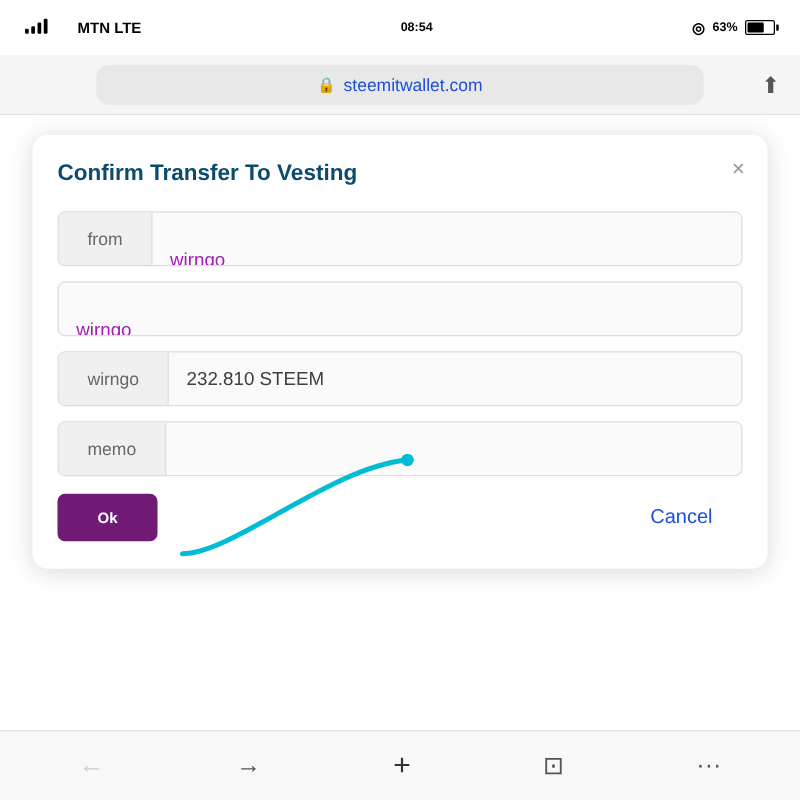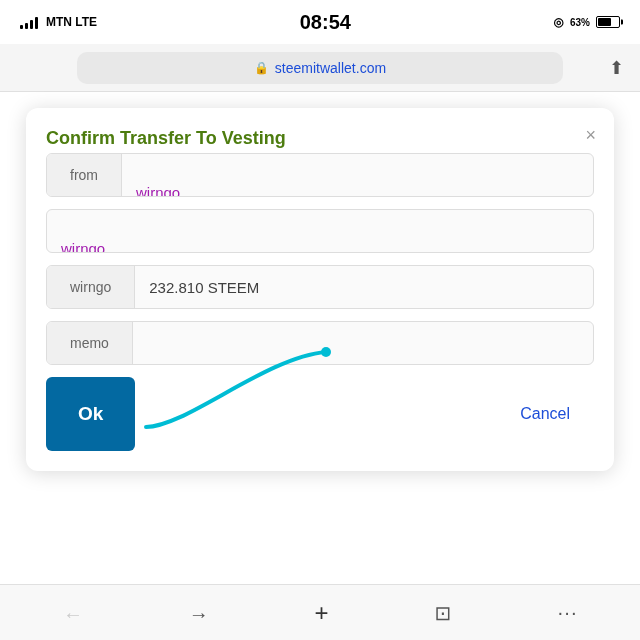--- a/index.html
+++ b/index.html
@@ -21,36 +21,36 @@
       background: #fff;
       display: flex;
       align-items: center;
       justify-content: space-between;
       padding: 0 20px;
       font-size: 13px;
       font-weight: 600;
     }
     .status-left {
       display: flex;
-      align-items: flex-end;
-      gap: 4px;
+      align-items: flex-start;
+      gap: 20px;
     }
     .signal-bars {
       display: flex;
       align-items: flex-end;
       gap: 2px;
       height: 12px;
     }
     .signal-bar {
       width: 3px;
       background: #000;
       border-radius: 1px;
     }
     .status-center {
-      font-size: 20px;
+      font-size: 10px;
       font-weight: 600;
     }
     .status-right {
       display: flex;
       align-items: center;
       gap: 6px;
       font-size: 13px;
     }
     .battery {
       width: 24px;
@@ -127,22 +127,22 @@
       background: #fff;
       border-radius: 12px;
       box-shadow: 0 2px 20px rgba(0,0,0,0.15);
       padding: 20px;
       position: relative;
       margin: 0 10px;
     }
     .modal-title {
       font-size: 18px;
       font-weight: 700;
-      color: #4d7c0f;
-      margin-bottom: 4px;
+      color: #0c4a6e;
+      margin-bottom: 20px;
     }
     .close-btn {
       position: absolute;
       top: 18px;
       right: 18px;
       font-size: 18px;
       color: #999;
       cursor: pointer;
       background: none;
       border: none;
@@ -183,26 +183,26 @@
     }
 
     
     .btn-row {
       display: flex;
       align-items: center;
       gap: 0;
       margin-top: 8px;
     }
     .btn-ok {
-      background: #0369a1;
+      background: #701a75;
       color: #fff;
       border: none;
       border-radius: 6px;
-      padding: 26px 32px;
-      font-size: 19px;
+      padding: 12px 32px;
+      font-size: 12px;
       font-weight: 600;
       cursor: pointer;
       position: relative;
       z-index: 2;
     }
     .btn-cancel {
       background: none;
       border: none;
       font-size: 16px;
       color: #1d4ed8;

